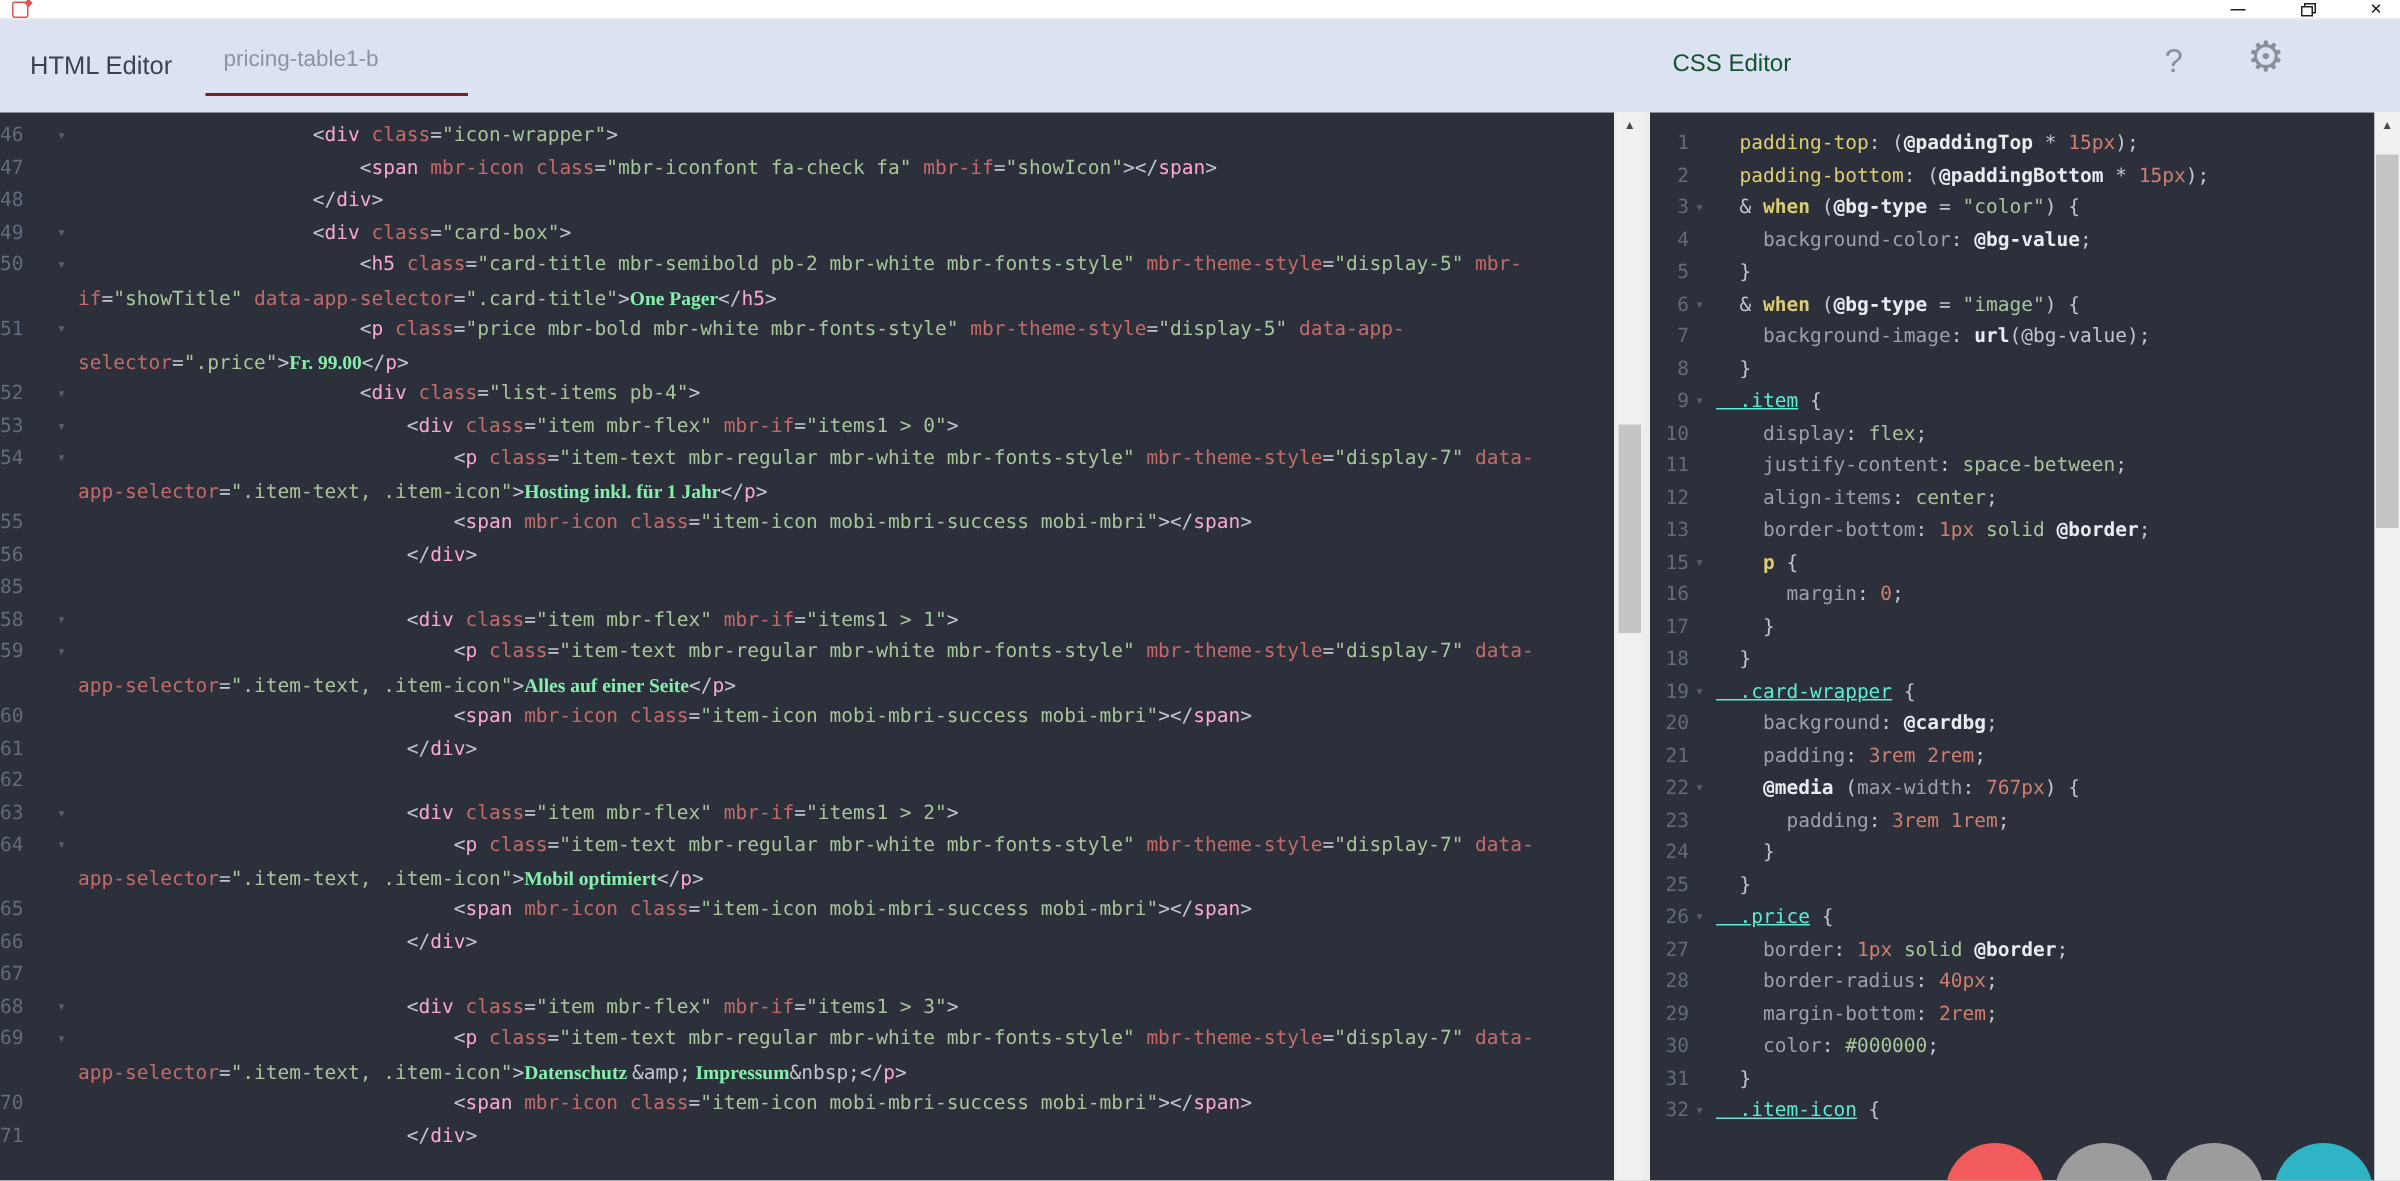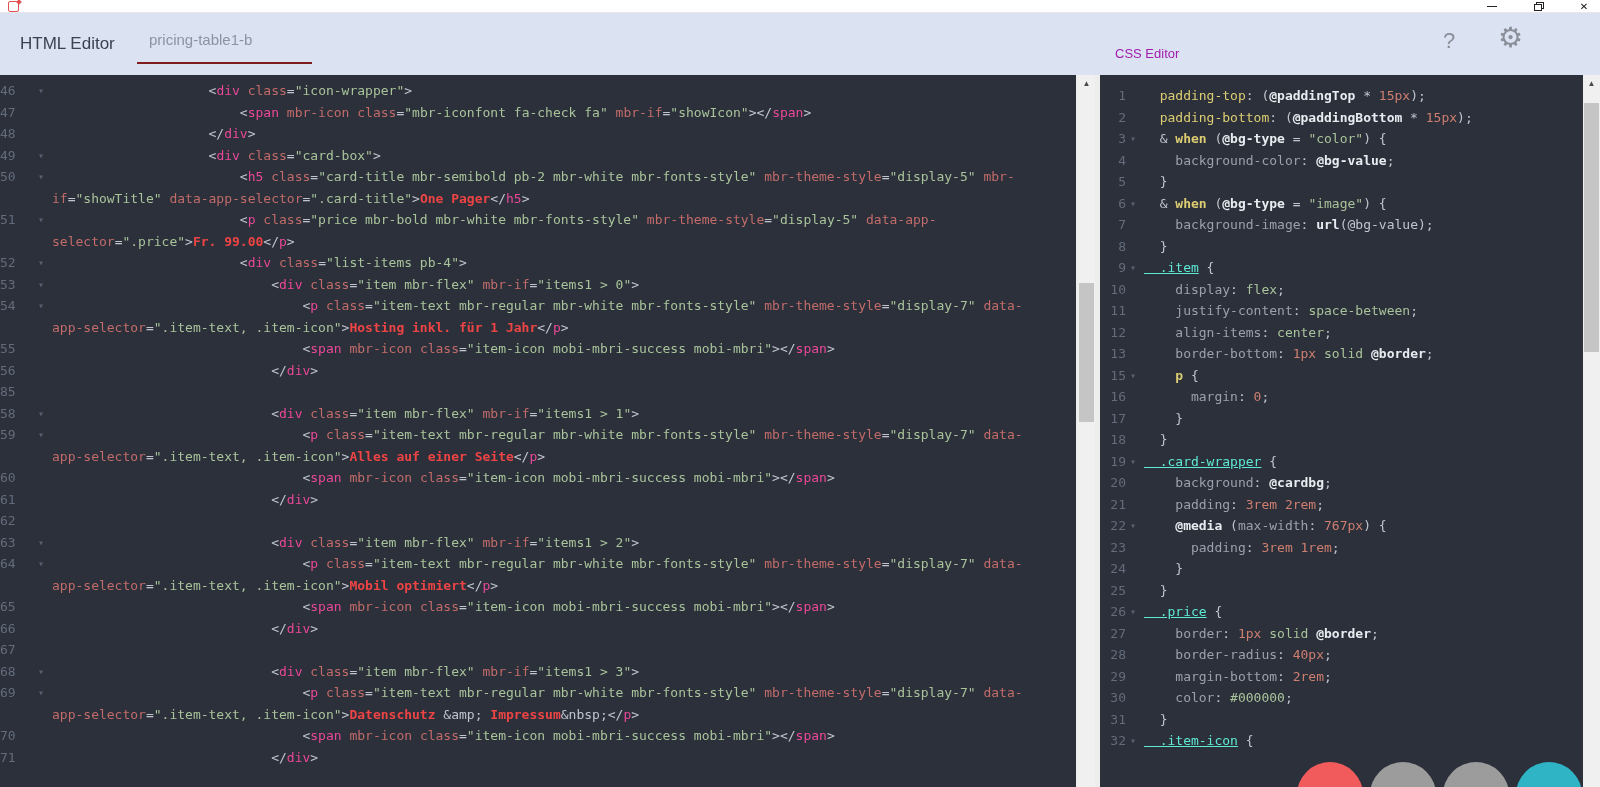--- a/index.html
+++ b/index.html
@@ -19,42 +19,42 @@
   .wb-max .bx1 { position:absolute; left:4px; top:4px; width:8px; height:7px; border:1px solid #222; background:#fff; }
   .wb-max .bx2 { position:absolute; left:6px; top:2px; width:8px; height:7px; border:1px solid #222; }
   .wb-close { font-size:10px; line-height:13px; color:#111; text-align:center; }
 
   
   .tabbar { position:relative; height:62px; background:#dbe3f2; }
   .lbl-html { position:absolute; left:20px; top:21px; font-size:17px; color:#3b4250; }
   .tab { position:absolute; left:137px; top:18px; width:175px; padding:0 0 13px 12px;
          border-bottom:2px solid #7f1d1d; cursor:pointer; }
   .tab span { font-size:15px; color:#8b94a3; }
-  .lbl-css { position:absolute; left:1115px; top:21px; font-size:13px; color:#a21caf;margin-top:12px; }
+  .lbl-css { position:absolute; left:1115px; top:21px; font-size:16px; color:#14532d; }
   .icon-help { position:absolute; left:1443px; top:15px; font-size:22px; color:#8a8f9a; cursor:pointer; }
   .icon-gear { position:absolute; left:1498px; top:8px; font-size:28px; color:#8a8f9a; cursor:pointer; }
 
   
   .editors { position:relative; height:712px; background:#ededee; }
   .panel { position:absolute; top:0; bottom:0; background:#2b303b; overflow:hidden;
            font-family:"DejaVu Sans Mono", monospace; font-size:13px; }
   .panel-html { left:0; width:1076px; padding-top:5px; }
   .panel-css  { left:1100px; width:483px; padding-top:10px; }
   .crow { display:flex; height:21.5px; line-height:21.5px; white-space:pre; }
   .gut { flex:none; display:flex; }
   .panel-html .lnum { width:34px; text-align:left; }
   .panel-css  .lnum { width:26px; text-align:right; }
   .lnum { color:#636c7a; }
   .fold { width:14px; text-align:center; color:#566070; font-size:10px; }
   .lcode { padding-left:4px; color:#c0c5ce; }
   .tk-p  { color:#c0c5ce; }
-  .tk-tg { color:#ec4899; }
+  .tk-tg { color:#f9a8d4; }
   .tk-at { color:#c26b69; }
   .tk-st { color:#a9c39a; }
-  .tk-tx { color:#ef4444; font-weight:bold; }
+  .tk-tx { color:#86efac; font-weight:bold;font-family:Liberation Serif, serif; }
   .tk-nm { color:#ce7f70;text-align:center; }
   .tk-pr { color:#9aa1ad; }
   .tk-yp { color:#ddcd72; }
   .tk-vr { color:#e8ebf0; font-weight:bold; }
   .tk-kw { color:#ddcd72; font-weight:bold; }
   .tk-sl { color:#5eead4;text-decoration:underline; }
 
   
   .sbar { position:absolute; top:0; bottom:0; width:17px; background:#f0f0f0; }
   .sbar-html { left:1078px; }

